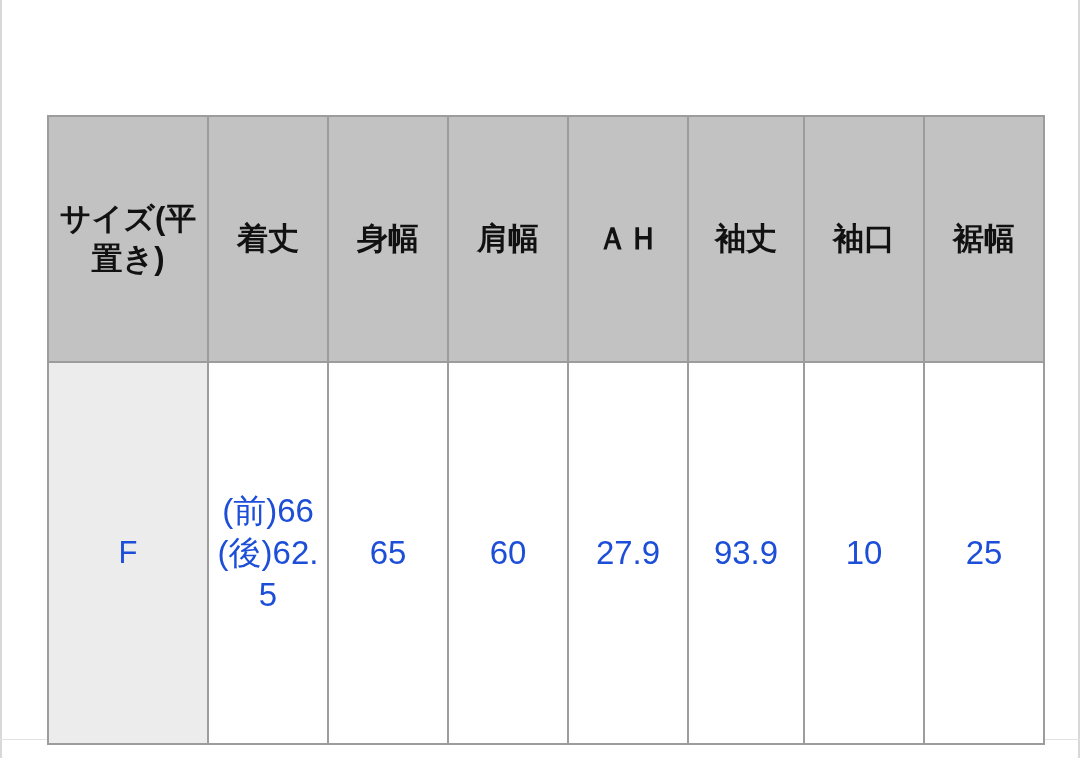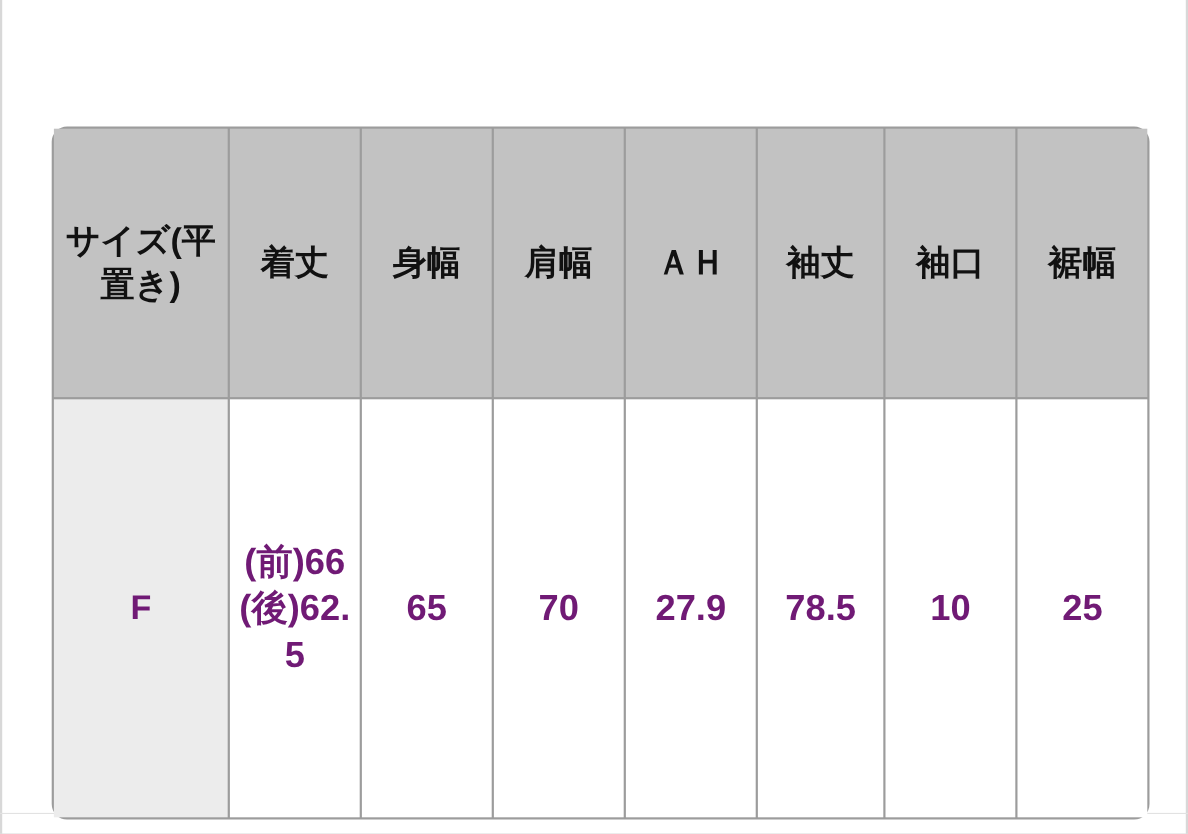--- a/index.html
+++ b/index.html
@@ -42,34 +42,33 @@
     top: 115px;
     width: 986px;
   }
 
   table.size-table {
     border-collapse: separate;
     border-spacing: 2px;
     width: 986px;
     table-layout: fixed;
     background: #9c9c9c;
-    border-radius: 14px;
   }
 
   table.size-table th,
   table.size-table td {
     background: #ffffff;
     border: 0;
     padding: 6px 4px;
     text-align: center;
     vertical-align: middle;
-    font-weight: bold;
+    font-weight: normal;
     font-size: 31px;
     line-height: 1.28;
-    color: #701a75;
+    color: #1d4ed8;
     word-break: break-all;
   }
 
   table.size-table thead th {
     background: #c2c2c2;
     font-weight: bold;
     font-size: 31px;
     height: 232px;
     color: #111111;
   }
@@ -130,21 +129,21 @@
         <th>袖口</th>
         <th>裾幅</th>
       </tr>
     </thead>
     <tbody>
       <tr>
         <td class="size-label">F</td>
         <td class="cell-multiline">(前)66
 (後)62.5</td>
         <td>65</td>
-        <td>70</td>
+        <td>60</td>
         <td>27.9</td>
-        <td>78.5</td>
+        <td>93.9</td>
         <td>10</td>
         <td>25</td>
       </tr>
     </tbody>
   </table>
 </div>
 
 </body></html>

